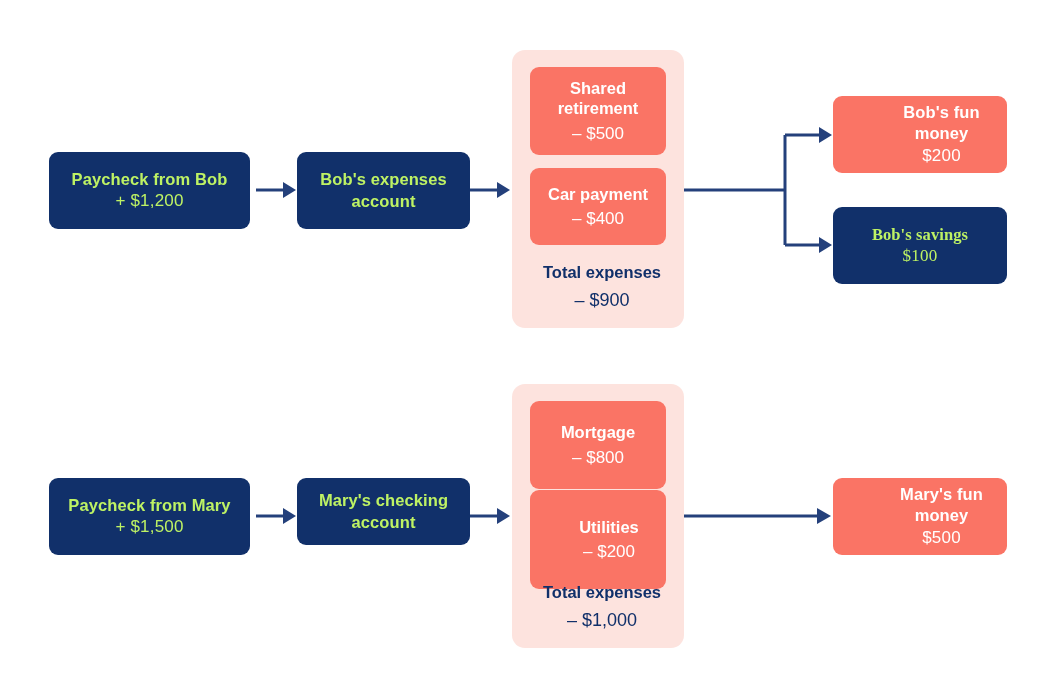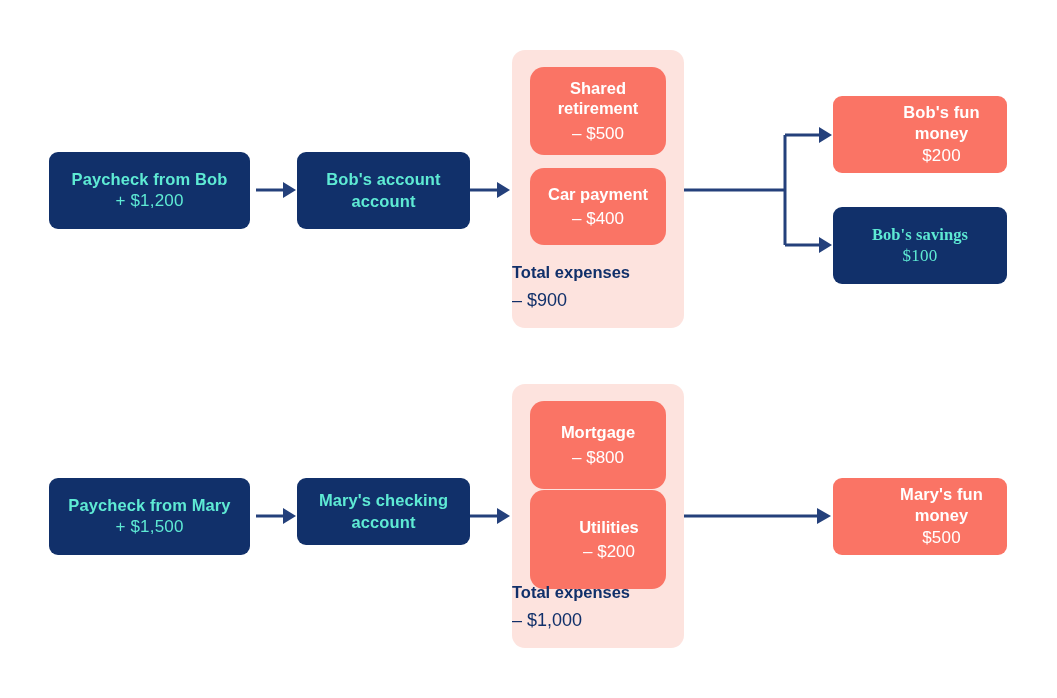--- a/index.html
+++ b/index.html
@@ -37,21 +37,21 @@
     font-weight: 700;
     letter-spacing: 0.1px;
   }
   .node .t2 {
     font-size: 17px;
     font-weight: 400;
     letter-spacing: 0.2px;
   }
   .node.navy {
     background: #11306A;
-    color: #5eead4;
+    color: #bef264;
   }
   .node.coral {
     background: #FA7465;
     color: #ffffff;
     padding-left: 43px;
   }
   .node.coral .t1 { font-weight: 700; }
 
   
   .group {
@@ -62,39 +62,41 @@
   }
   .group-item {
     position: absolute;
     box-sizing: border-box;
     display: flex;
     flex-direction: column;
     align-items: center;
     justify-content: center;
     background: #FA7465;
     color: #ffffff;
-    border-radius: 14px;
+    border-radius: 9px;
     text-align: center;
     line-height: 1.25;
   }
   .group-item .t1 {
     font-size: 16.5px;
     font-weight: 700;
   }
   .group-item .t2 {
     font-size: 17px;
     font-weight: 400;
     margin-top: 4px;
   }
   .group-total {
     position: absolute;
     left: 0;
     right: 0;
+    text-align: center;
     color: #11306A;
     line-height: 1.30;
+    padding-left: 8px;
   }
   .group-total .t1 {
     font-size: 16.5px;
     font-weight: 700;
     display: block;
   }
   .group-total .t2 {
     font-size: 18px;
     font-weight: 400;
     display: block;
@@ -161,21 +163,21 @@
       <polygon class="conn-head" points="817,508 831,516 817,524"></polygon>
     </g>
   </svg>
 
   <div class="node navy" style="left:49px; top:152px; width:201px; height:77px;">
     <span class="t1">Paycheck from Bob</span>
     <span class="t2">+ $1,200</span>
   </div>
 
   <div class="node navy" style="left:297px; top:152px; width:173px; height:77px;">
-    <span class="t1">Bob's account</span>
+    <span class="t1">Bob's expenses</span>
     <span class="t1">account</span>
   </div>
 
   <div class="group" style="left:512px; top:50px; width:172px; height:278px;">
     <div class="group-item" style="left:18px; top:17px; width:136px; height:88px;">
       <span class="t1">Shared</span>
       <span class="t1">retirement</span>
       <span class="t2">– $500</span>
     </div>
     <div class="group-item" style="left:18px; top:118px; width:136px; height:77px;">

